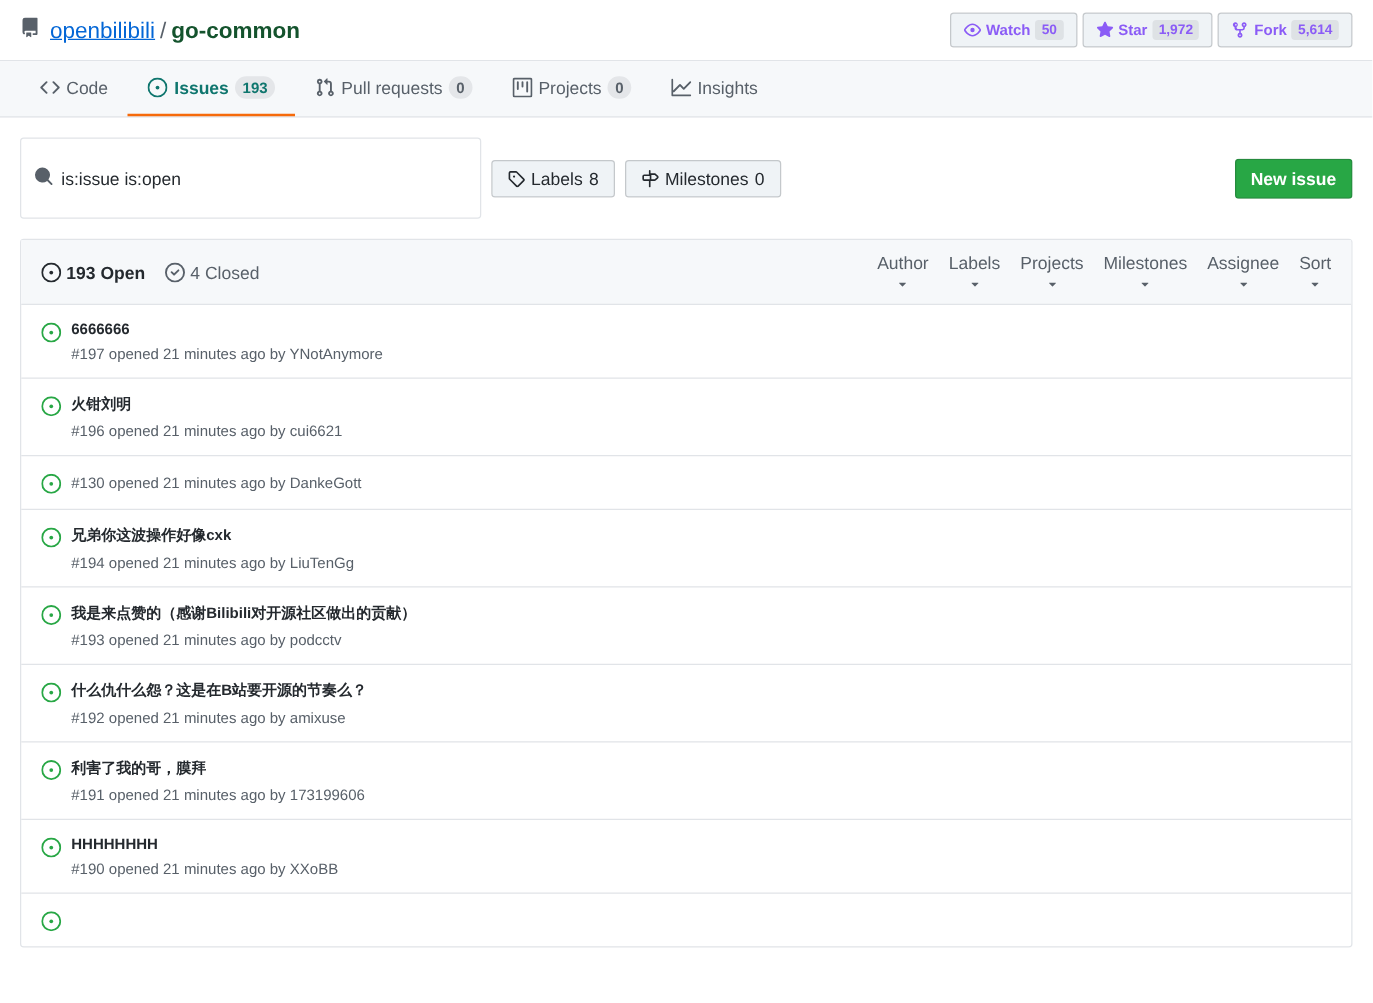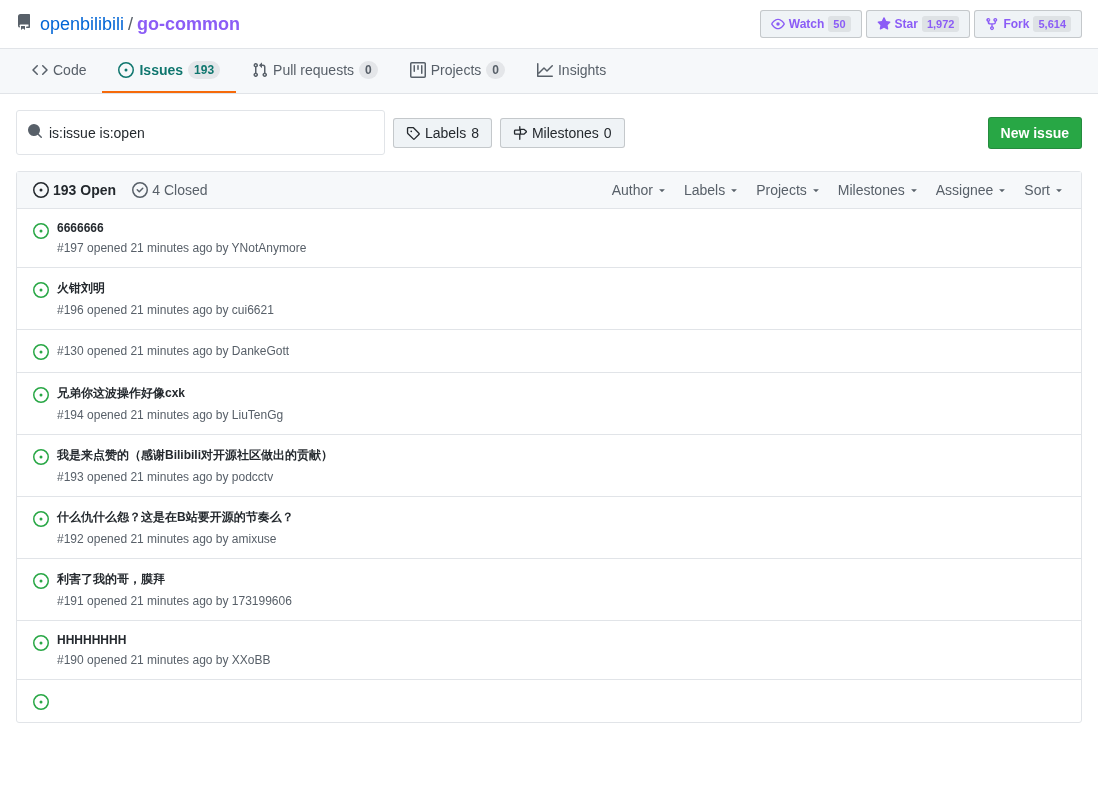--- a/index.html
+++ b/index.html
@@ -1,52 +1,52 @@
 <!DOCTYPE html>
 <html><head>
   <meta charset="utf-8">
   <style>
     * { box-sizing: border-box; margin: 0; padding: 0; }
     body { font-family: -apple-system, BlinkMacSystemFont, "Segoe UI", Helvetica, Arial, sans-serif; font-size: 14px; color: #24292e; background: #fff; }
     
     
     .repo-header { padding: 10px 16px; border-bottom: 1px solid #e1e4e8; display: flex; align-items: center; justify-content: space-between; }
     .repo-title { display: flex; align-items: center; gap: 4px; font-size: 18px; }
-    .repo-title .org { color: #0366d6; font-weight: 400; }
+    .repo-title .org { color: #0366d6; font-weight: 400; text-decoration: underline; }
     .repo-title .sep { color: #586069; font-weight: 400; }
-    .repo-title .name { color: #8b5cf6; font-weight: 600; }
+    .repo-title .name { color: #14532d; font-weight: 600; }
     .repo-actions { display: flex; gap: 4px; align-items: center; }
     .action-btn { display: flex; align-items: center; gap: 4px; padding: 5px 10px; font-size: 12px; font-weight: 600; color: #8b5cf6; background: #eff3f6; border: 1px solid rgba(27,31,35,.2); border-radius: 3px; cursor: pointer; }
     .action-count { background: rgba(27,31,35,.08); border-radius: 3px; padding: 2px 5px; font-size: 11px; font-weight: 600; }
 
     
     .repo-nav { display: flex; padding: 0 16px; border-bottom: 1px solid #e1e4e8; background: #f6f8fa; }
     .nav-tab { display: flex; align-items: center; gap: 5px; padding: 12px 16px; font-size: 14px; color: #586069; border-bottom: 2px solid transparent; cursor: pointer; white-space: nowrap; text-decoration: none; text-align: center; }
     .nav-tab.active { color: #0f766e; border-bottom-color: #f66a0a; font-weight: 600; }
     .nav-count { background: rgba(27,31,35,.08); border-radius: 20px; padding: 2px 6px; font-size: 12px; font-weight: 600; }
 
     
     .content { max-width: 1100px; margin: 0 auto; padding: 16px; }
     
     
     .filter-bar { display: flex; align-items: center; gap: 8px; margin-bottom: 16px; }
-    .search-box { flex: 1; display: flex; align-items: center; border: 1px solid #e1e4e8; border-radius: 3px; padding: 12px 10px; background: #fff; }
+    .search-box { flex: 1; display: flex; align-items: center; border: 1px solid #e1e4e8; border-radius: 3px; padding: 22px 10px; background: #fff; }
     .search-box input { border: none; outline: none; font-size: 14px; color: #24292e; width: 100%; background: transparent; }
     .search-icon { color: #586069; margin-right: 6px; }
     .filter-btn { display: flex; align-items: center; gap: 5px; padding: 6px 12px; font-size: 14px; color: #24292e; background: #eff3f6; border: 1px solid rgba(27,31,35,.2); border-radius: 3px; cursor: pointer; }
     .new-issue-btn { padding: 7px 12px; font-size: 14px; font-weight: 600; color: #fff; background: #28a745; border: 1px solid rgba(27,31,35,.2); border-radius: 3px; cursor: pointer; }
 
     
     .issues-list { border: 1px solid #e1e4e8; border-radius: 3px; }
     .issues-header { display: flex; align-items: center; justify-content: space-between; padding: 10px 16px; background: #f6f8fa; border-bottom: 1px solid #e1e4e8; }
     .issues-header-left { display: flex; align-items: center; gap: 16px; }
     .issue-state-btn { display: flex; align-items: center; gap: 4px; font-size: 14px; font-weight: 600; color: #24292e; cursor: pointer; background: none; border: none; }
     .issue-state-btn.inactive { color: #586069; font-weight: 400; }
     .issues-header-right { display: flex; align-items: center; gap: 16px; }
-    .filter-dropdown { display: flex; align-items: center; gap: 3px; font-size: 14px; color: #586069; cursor: pointer; }
+    .filter-dropdown { display: flex; align-items: center; gap: 3px; font-size: 14px; color: #586069; cursor: pointer; flex-direction: column; }
     
     
     .issue-item { display: flex; align-items: flex-start; padding: 12px 16px; border-bottom: 1px solid #e1e4e8; }
     .issue-item:last-child { border-bottom: none; }
     .issue-icon { margin-right: 8px; margin-top: 2px; flex-shrink: 0; }
     .issue-content { flex: 1; }
     .issue-title { font-size: 12px; font-weight: 600; color: #24292e; cursor: pointer; display: block; margin-bottom: 4px; }
     .issue-meta { font-size: 12px; color: #586069; }
     .issue-meta a { color: #586069; text-decoration: none; }
 

